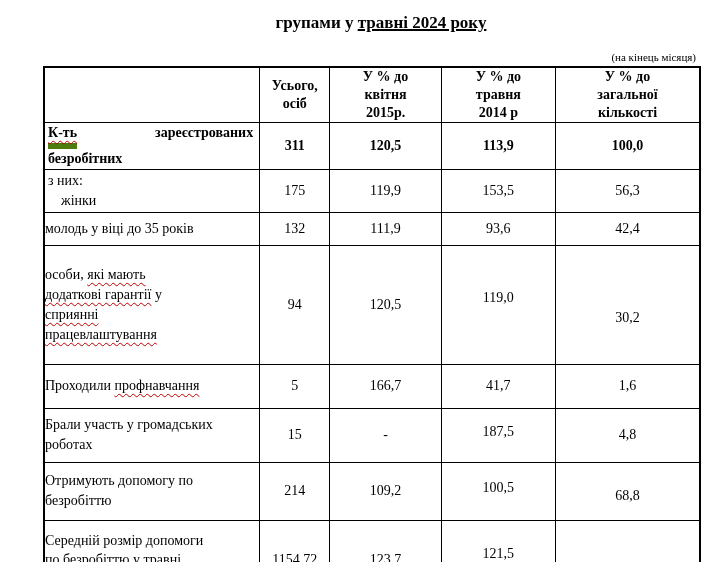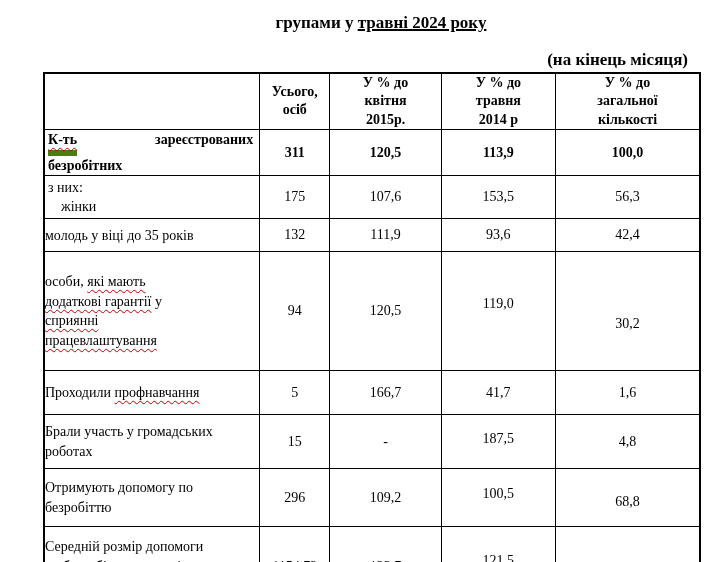--- a/index.html
+++ b/index.html
@@ -14,25 +14,24 @@
   .title {
     margin:12px 24px 0 72px;
     text-align:center;
     font-weight:bold;
     font-size:17px;
     line-height:1.32;
   }
   .u-solid { text-decoration:underline; text-decoration-thickness:2px; }
   .note {
     margin-top:17px;
-    padding-right:26px;
+    padding-right:18px;
     text-align:right;
-    font-size:17px;
+    font-size:11px;
     line-height:1.1;
-    font-weight:bold;
   }
   table.doc {
     border-collapse:collapse;
     table-layout:fixed;
     width:658px;
     margin:2px 0 0 43px;
     border:2px solid #000;
   }
   table.doc td {
     border:1px solid #000;
@@ -146,21 +145,21 @@
       <td class="num">113,9</td>
       <td class="num">100,0</td>
     </tr>
 
     <tr class="r2">
       <td class="lbl" style="padding-left:3px">
         <div>з них:</div>
         <div class="ind-s">жінки</div>
       </td>
       <td class="num">175</td>
-      <td class="num">107,6</td>
+      <td class="num">119,9</td>
       <td class="num">153,5</td>
       <td class="num">56,3</td>
     </tr>
 
     <tr class="r3">
       <td class="lbl ind">молодь у віці до 35 років</td>
       <td class="num">132</td>
       <td class="num">111,9</td>
       <td class="num">93,6</td>
       <td class="num">42,4</td>
@@ -192,21 +191,21 @@
 роботах</td>
       <td class="num">15</td>
       <td class="num">-</td>
       <td class="num lo">187,5</td>
       <td class="num hi">4,8</td>
     </tr>
 
     <tr class="r7">
       <td class="lbl ml">Отримують допомогу по
 безробіттю</td>
-      <td class="num">296</td>
+      <td class="num">214</td>
       <td class="num">109,2</td>
       <td class="num lo">100,5</td>
       <td class="num hi">68,8</td>
     </tr>
 
     <tr class="r8">
       <td class="lbl ml">Середній розмір допомоги
 по безробіттю у травні
 місяці, грн.</td>
       <td class="num">1154,72</td>

